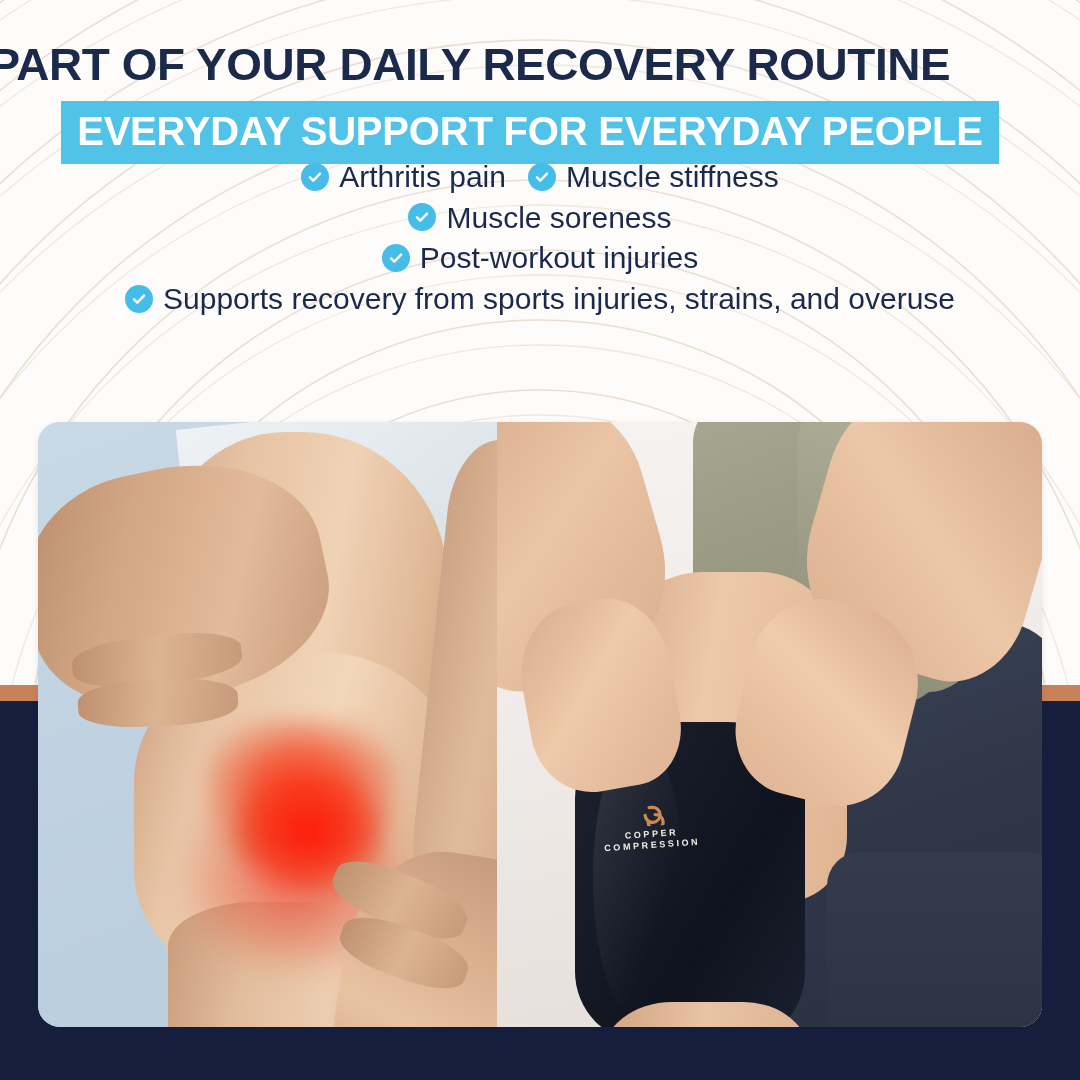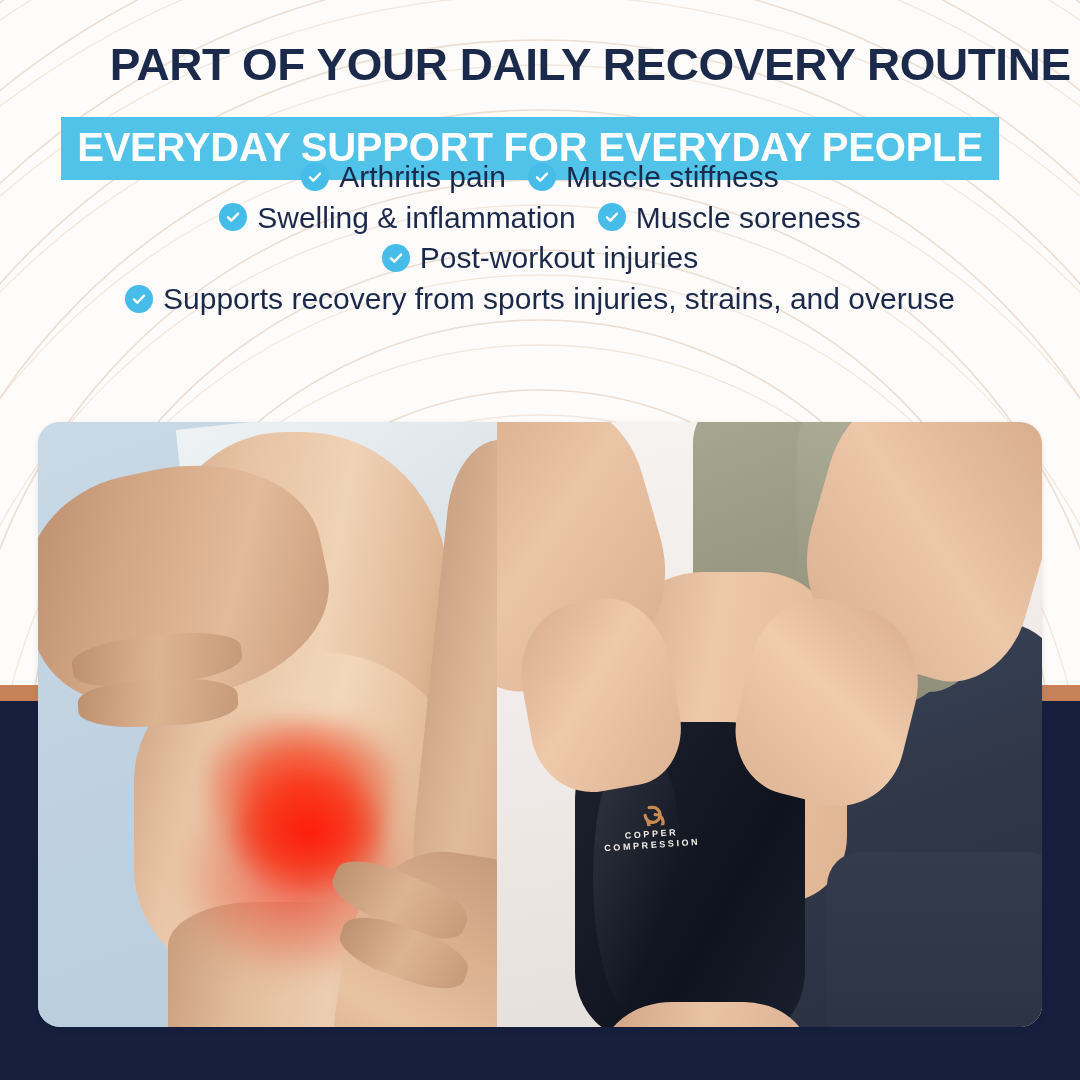--- a/index.html
+++ b/index.html
@@ -8,35 +8,34 @@
     font-family:"Liberation Sans", sans-serif;
     background:#ffffff;
   }
   .poster{position:relative;width:1080px;height:1080px;overflow:hidden;background:#fdfcfa;}
 
   
   .watermark{position:absolute;left:0;top:0;width:1080px;height:700px;overflow:hidden;z-index:0;pointer-events:none;}
   .watermark svg{position:absolute;left:0;top:0;}
 
   
-  .header{position:absolute;left:0;top:0;width:1060px;z-index:3;text-align:right;}
+  .header{position:absolute;left:0;top:0;width:1060px;z-index:3;text-align:left;}
   .headline{
     margin:0;padding-top:42px;
     font-size:45px;line-height:1;letter-spacing:-0.4px;
     font-weight:bold;color:#1b2a4a;
     font-family:"Liberation Sans", sans-serif;
     transform:scaleX(1.02);
   }
   .subbar-wrap{margin-top:14px;display:flex;justify-content:center;}
   .subbar{
     background:#52c3e8;color:#ffffff;
     font-size:40px;line-height:1;font-weight:bold;letter-spacing:-0.2px;
     padding:10px 16px 13px 16px;
     display:inline-block;
-    margin-top:16px;
   }
 
   
   .benefits{position:absolute;left:0;top:160px;width:1080px;z-index:3;}
   .brow{
     display:flex;justify-content:center;align-items:flex-end;
     flex-wrap:nowrap;
     margin-bottom:7px;
   }
   .bitem{display:flex;align-items:center;margin:0 11px;}
@@ -215,28 +214,20 @@
       </div>
     </div>
 
     <div class="brow">
       <div class="bitem">
         <span class="tick">
           <svg width="16" height="16" viewBox="0 0 16 16">
               <path d="M3 8.3 L6.3 11.6 L13 4.6" fill="none" stroke="#ffffff" stroke-width="2.4" stroke-linecap="round" stroke-linejoin="round"></path>
             </svg>
         </span>
-        <span class="btext">Swelling &amp; inflammation</span>
-      </div>
-      <div class="bitem">
-        <span class="tick">
-          <svg width="16" height="16" viewBox="0 0 16 16">
-              <path d="M3 8.3 L6.3 11.6 L13 4.6" fill="none" stroke="#ffffff" stroke-width="2.4" stroke-linecap="round" stroke-linejoin="round"></path>
-            </svg>
-        </span>
         <span class="btext">Muscle soreness</span>
       </div>
     </div>
 
     <div class="brow">
       <div class="bitem">
         <span class="tick">
           <svg width="16" height="16" viewBox="0 0 16 16">
               <path d="M3 8.3 L6.3 11.6 L13 4.6" fill="none" stroke="#ffffff" stroke-width="2.4" stroke-linecap="round" stroke-linejoin="round"></path>
             </svg>

